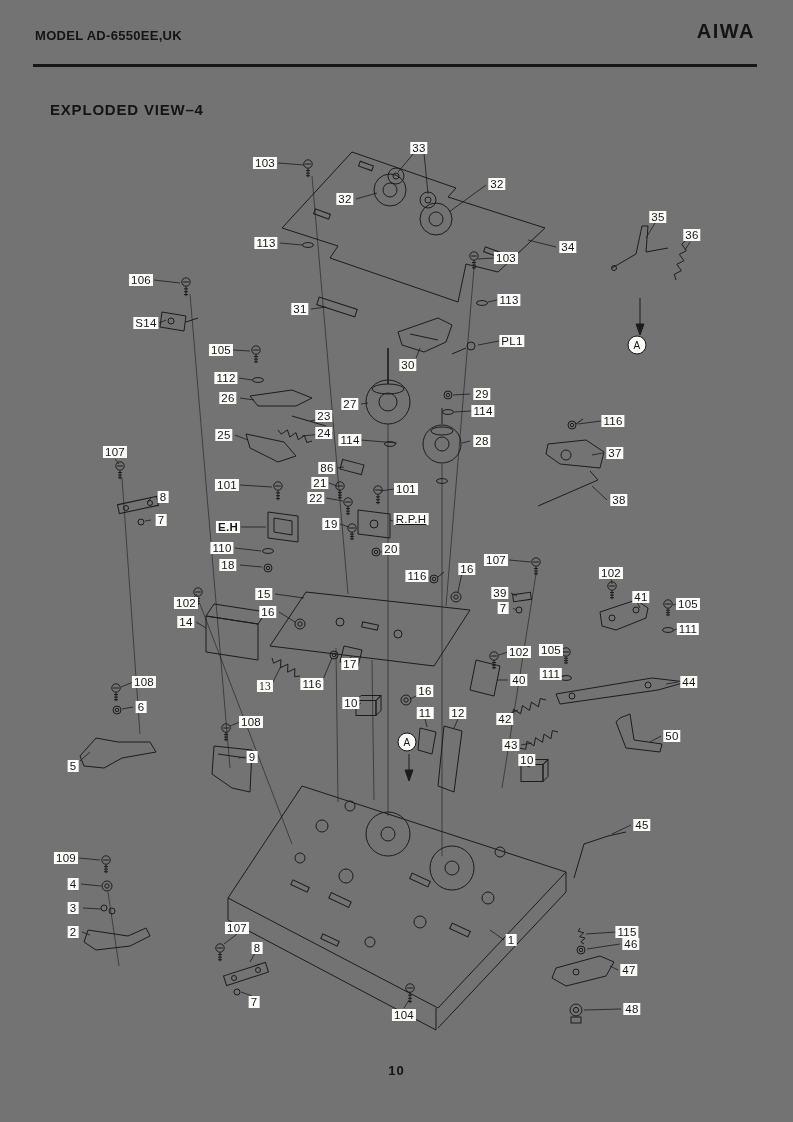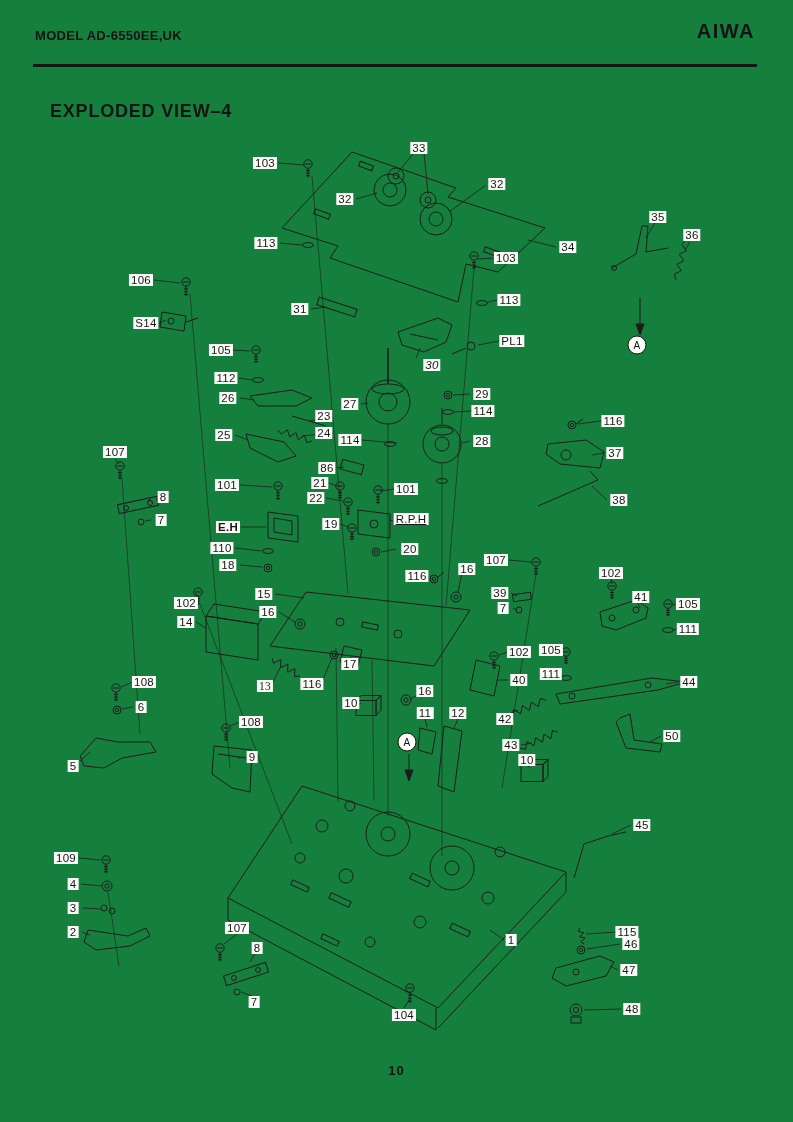--- a/index.html
+++ b/index.html
@@ -1,21 +1,21 @@
 <!DOCTYPE html>
 <html><head>
 <meta charset="utf-8">
 <style>
   html,body{margin:0;padding:0;background:#d9d9d6;}
-  .sheet{position:relative;width:793px;height:1122px;margin:0 auto;background:#15803d;
+  .sheet{position:relative;width:793px;height:1122px;margin:0 auto;background:#737373;
          font-family:"Liberation Sans","DejaVu Sans",sans-serif;color:#141414;overflow:hidden;}
   .hdr-model{position:absolute;left:35px;top:28px;font-size:13px;font-weight:700;letter-spacing:.3px;}
   .hdr-brand{position:absolute;right:38px;top:20px;font-size:20px;font-weight:800;letter-spacing:1.5px;}
   .hdr-rule{position:absolute;left:33px;right:36px;top:64px;height:3px;background:#161616;}
-  .view-title{position:absolute;left:50px;top:101px;font-size:18px;font-weight:700;letter-spacing:.8px;}
+  .view-title{position:absolute;left:50px;top:101px;font-size:15px;font-weight:700;letter-spacing:.8px;}
   .diagram{position:absolute;inset:0;}
   .diagram svg{position:absolute;inset:0;}
   .labels{position:absolute;inset:0;pointer-events:none;}
   .plabel{position:absolute;transform:translate(-50%,-50%);font-size:11.5px;font-weight:400;
           letter-spacing:.3px;background:#fbfbf8;padding:0 2px;white-space:nowrap;color:#161616;}
   .plabel.circled{width:17px;height:17px;border:1.4px solid #161616;border-radius:50%;
           display:flex;align-items:center;justify-content:center;font-size:10px;padding:0;}
   .pageno{position:absolute;left:50%;bottom:44px;transform:translateX(-50%);
           font-size:13px;font-weight:700;letter-spacing:1px;}
 </style>
@@ -423,21 +423,21 @@
         <span class="plabel" style="left: 266px; top: 243px;">113</span>
         <span class="plabel" style="left: 568px; top: 247px;">34</span>
         <span class="plabel" style="left: 506px; top: 258px;">103</span>
         <span class="plabel" style="left: 658px; top: 217px;">35</span>
         <span class="plabel" style="left: 692px; top: 235px;">36</span>
         <span class="plabel" style="left: 141px; top: 280px;">106</span>
         <span class="plabel" style="left: 509px; top: 300px;">113</span>
         <span class="plabel" style="left: 300px; top: 309px;">31</span>
         <span class="plabel" style="left: 146px; top: 323px;">S14</span>
         <span class="plabel" style="left: 221px; top: 350px;">105</span>
-        <span class="plabel" style="left: 432px; top: 365px; font-style: italic;">30</span>
+        <span class="plabel" style="left: 408px; top: 365px;">30</span>
         <span class="plabel" style="left: 512px; top: 341px;">PL1</span>
         <span class="plabel" style="left: 226px; top: 378px;">112</span>
         <span class="plabel" style="left: 482px; top: 394px;">29</span>
         <span class="plabel" style="left: 228px; top: 398px;">26</span>
         <span class="plabel" style="left: 350px; top: 404px;">27</span>
         <span class="plabel" style="left: 483px; top: 411px;">114</span>
         <span class="plabel" style="left: 324px; top: 416px;">23</span>
         <span class="plabel" style="left: 613px; top: 421px;">116</span>
         <span class="plabel" style="left: 324px; top: 433px;">24</span>
         <span class="plabel" style="left: 482px; top: 441px;">28</span>
@@ -450,21 +450,21 @@
         <span class="plabel" style="left: 320px; top: 483px;">21</span>
         <span class="plabel" style="left: 316px; top: 498px;">22</span>
         <span class="plabel" style="left: 406px; top: 489px;">101</span>
         <span class="plabel" style="left: 115px; top: 452px;">107</span>
         <span class="plabel" style="left: 163px; top: 497px;">8</span>
         <span class="plabel" style="left: 161px; top: 520px;">7</span>
         <span class="plabel" style="left: 228px; top: 527px; font-weight: bold;">E.H</span>
         <span class="plabel" style="left: 331px; top: 524px;">19</span>
         <span class="plabel" style="left: 411px; top: 519px; text-decoration: underline;">R.P.H</span>
         <span class="plabel" style="left: 222px; top: 548px;">110</span>
-        <span class="plabel" style="left: 410px; top: 549px;">20</span>
+        <span class="plabel" style="left: 391px; top: 549px;">20</span>
         <span class="plabel" style="left: 228px; top: 565px;">18</span>
         <span class="plabel" style="left: 417px; top: 576px;">116</span>
         <span class="plabel" style="left: 467px; top: 569px;">16</span>
         <span class="plabel" style="left: 496px; top: 560px;">107</span>
         <span class="plabel" style="left: 500px; top: 593px;">39</span>
         <span class="plabel" style="left: 503px; top: 608px;">7</span>
         <span class="plabel" style="left: 611px; top: 573px;">102</span>
         <span class="plabel" style="left: 641px; top: 597px;">41</span>
         <span class="plabel" style="left: 688px; top: 604px;">105</span>
         <span class="plabel" style="left: 688px; top: 629px;">111</span>

